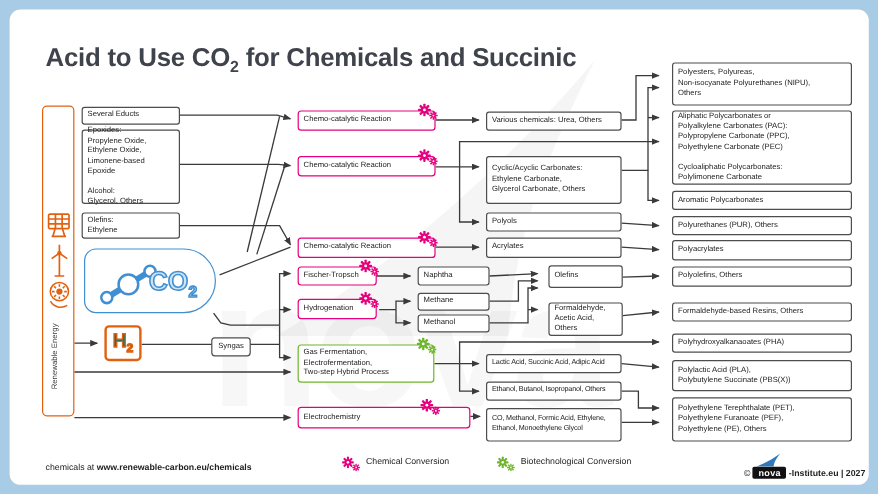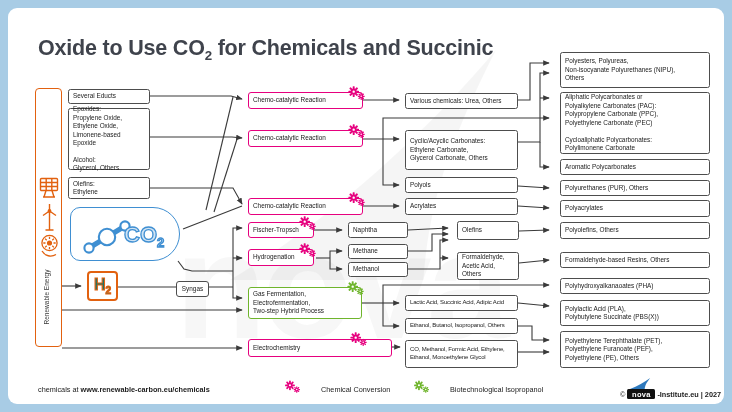--- a/index.html
+++ b/index.html
@@ -27,21 +27,21 @@
   .co2t{left:124px;top:222px;font-size:22px;font-weight:700;color:#cfe3f4;-webkit-text-stroke:1.3px #3F8FD2;z-index:4;}
   .co2t sub{font-size:13px;}
   .h2box{left:87px;top:271px;width:31px;height:30px;border:2.2px solid #E2610F;border-radius:4px;background:#fff;
          display:flex;align-items:center;justify-content:center;z-index:3;}
   .h2t{font-size:16px;font-weight:700;color:#0f766e;-webkit-text-stroke:1.1px #E2610F;}
   .h2t sub{font-size:10px;}
   .wires{position:absolute;left:0;top:0;z-index:1;}
   .wm{position:absolute;z-index:0;opacity:0.05;}
   .wmtext{left:175px;top:200px;font-size:150px;font-weight:700;color:#555;z-index:0;opacity:0.045;letter-spacing:-5px;}
   .foot{font-size:7.3px;color:#222;z-index:4;}
-  .legend{display:inline-flex;align-items:flex-end;gap:20px;}
+  .legend{display:inline-flex;align-items:flex-start;gap:4px;}
   .legsvg{width:17px;height:14px;}
   .brand{display:inline-flex;align-items:flex-end;gap:2px;}
   .novabox{width:28px;height:10px;background:#111;border-radius:1.5px;color:#fff;font-size:7.5px;font-weight:700;
            display:flex;align-items:center;justify-content:center;letter-spacing:0.3px;}
   .bold{font-weight:700;}
   .icon{position:absolute;z-index:4;}
 </style>
 </head>
 <body>
 
@@ -69,21 +69,21 @@
   </defs>
 </svg>
 
 <div class="panel"></div>
 
 <svg class="wm" style="left:230px;top:50px" width="290" height="230" viewBox="0 0 24 12" preserveAspectRatio="none">
     <use href="#sail" style="color:#555"></use>
   </svg>
 <div class="abs wmtext">nova</div>
 
-<div class="abs title"><span>Oxide to Use CO</span><sub>2</sub><span> for Chemicals and Succinic</span></div>
+<div class="abs title"><span>Acid to Use CO</span><sub>2</sub><span> for Chemicals and Succinic</span></div>
 
 <svg class="wires" width="732" height="412" viewBox="0 0 732 412">
   <defs>
     <marker id="arr" markerWidth="7" markerHeight="6" refX="5.3" refY="2.5" orient="auto">
       <path d="M0,0 L6,2.5 L0,5 Z" fill="#3a3a3a"></path>
     </marker>
   </defs>
   <g stroke="#3a3a3a" stroke-width="1.1" fill="none">
     <path d="M150,96 L231,96 L242,99" marker-end="url(#arr)"></path>
     <path d="M206,210 L233,97"></path>
@@ -330,21 +330,21 @@
       <use href="#gear" x="1" y="0" width="12" height="12"></use>
       <use href="#gear" x="11" y="7" width="8" height="8"></use>
     </svg>
   <span>Chemical Conversion</span>
 </div>
 <div class="abs foot legend" style="left:413px;top:380px">
   <svg class="legsvg grc" viewBox="0 0 20 16">
       <use href="#gear" x="1" y="0" width="12" height="12"></use>
       <use href="#gear" x="11" y="7" width="8" height="8"></use>
     </svg>
-  <span>Biotechnological Isopropanol</span>
+  <span>Biotechnological Conversion</span>
 </div>
 <div class="abs foot brand" style="left:620px;top:378px">
   <span>©</span>
   <span style="display:inline-flex;flex-direction:column;align-items:center">
     <svg width="24" height="11" viewBox="0 0 24 12" style="color:#2E79BD">
         <use href="#sail"></use>
       </svg>
     <span class="novabox">nova</span>
   </span>
   <span class="bold">-Institute.eu | 2027</span>

